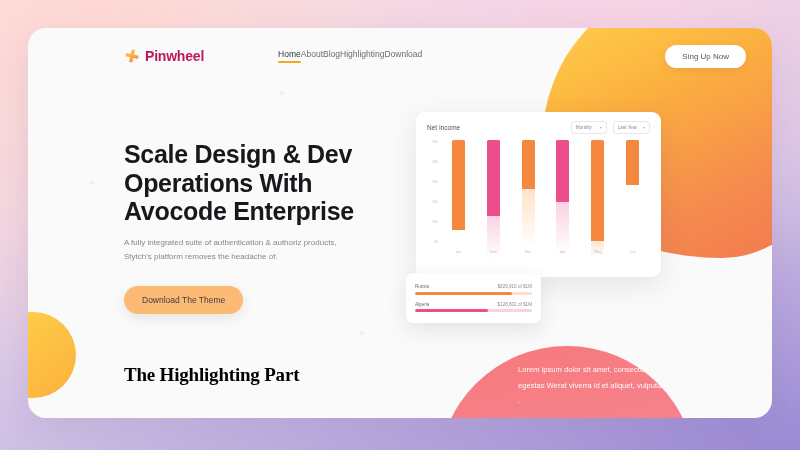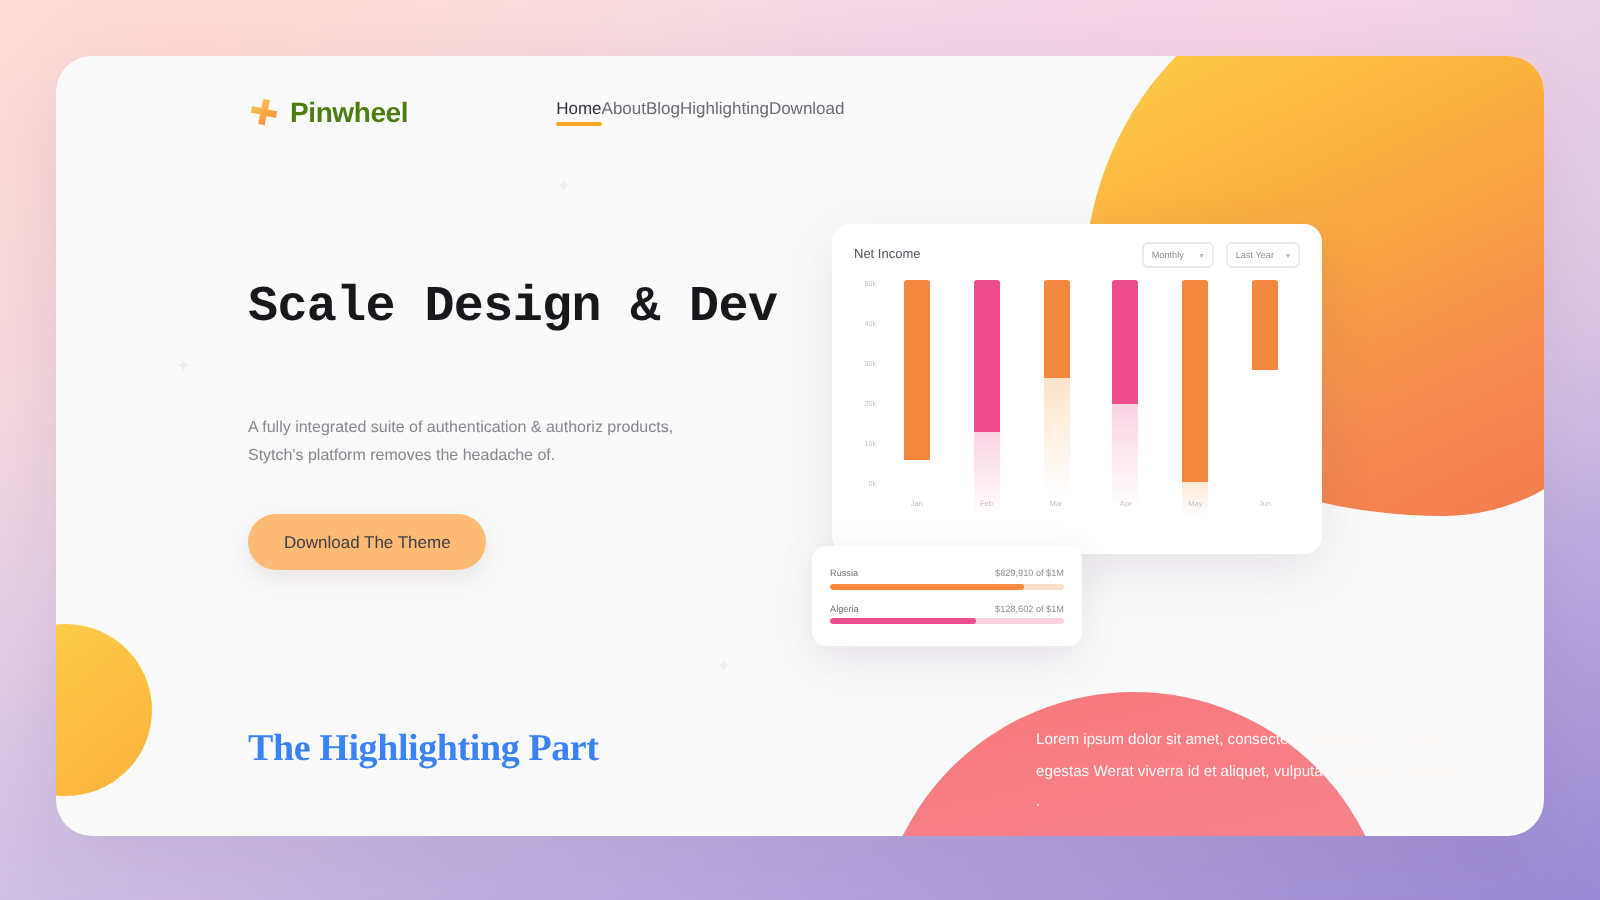--- a/index.html
+++ b/index.html
@@ -39,21 +39,21 @@
   }
   .sparkle{ position:absolute; color:#f1e9f2; font-size:9px; pointer-events:none; }
 
   
   #header{
     position:absolute; left:0; top:0; width:100%; height:56px;
     display:flex; align-items:center; padding:0 26px 0 96px; z-index:6;
   }
   .logo-wrap{ display:flex; align-items:center; gap:5px; }
   .logo-mark{ width:16px; height:16px; position:relative; flex:none; }
-  .logo-text{ font-size:14px; font-weight:bold; color:#4d7c0f; letter-spacing:-.2px; }
+  .logo-text{ font-size:14px; font-weight:bold; color:#be185d; letter-spacing:-.2px; }
 
   nav{ display:flex; margin-left:74px; }
   .nav-item{
     font-size:8.5px; color:#6b6b75; padding-bottom:4px; position:relative;
     cursor:pointer; white-space:nowrap;
   }
   .nav-item.active{ color:#32323a; }
   .nav-item.active::after{
     content:""; position:absolute; left:0; right:0; bottom:0; height:1.6px;
     background:#f5a623; border-radius:2px;
@@ -61,21 +61,21 @@
   #signup-btn{
     margin-left:auto; background:#fff; border:none; border-radius:14px;
     padding:7px 17px; font-size:8px; color:#55555f; cursor:pointer;
     font-family:inherit; box-shadow:0 2px 7px rgba(120,80,40,.14);
     white-space:nowrap;
   }
 
   
   #hero-left{ position:absolute; left:96px; top:112px; width:265px; z-index:5; }
   #hero-title{
-    font-family:Liberation Mono, monospace; font-weight:bold;
+    font-family:Liberation Sans, sans-serif; font-weight:bold;
     font-size:25px; line-height:1.14; color:#17171c; letter-spacing:-.3px;
   }
   #hero-sub{
     margin-top:10px; font-size:8px; line-height:1.75; color:#86868f; max-width:232px;
   }
   #download-btn{
     margin-top:22px; background:#fdba74; border:none; border-radius:16px;
     padding:9px 18px; font-size:8.5px; color:#3d3d46; cursor:pointer;
     font-family:inherit; box-shadow:0 4px 12px rgba(110,80,60,.13);
   }
@@ -128,21 +128,21 @@
   .stat-top{ display:flex; align-items:baseline; font-size:4.6px; }
   .stat-name{ color:#6f6f79; }
   .stat-val{ margin-left:auto; color:#8d8d97; }
   .stat-track{ margin-top:2.5px; height:2.6px; border-radius:2px; overflow:hidden; }
   .stat-fill{ height:100%; border-radius:2px; }
 
   
   #bottom-title{
     position:absolute; left:96px; top:336px; z-index:5;
     font-family:"Liberation Serif", serif; font-weight:bold;
-    font-size:19px; line-height:1.2; color:#3b82f6; letter-spacing:-.2px;
+    font-size:19px; line-height:1.2; color:#000000; letter-spacing:-.2px;
   }
   #circle-text{
     position:absolute; left:442px; top:334px; width:218px; z-index:6;
     font-size:7.6px; line-height:2.05; color:#fff9f6;margin-left:48px;
   }
 </style>
 </head>
 <body>
 
 <div id="page-card">
@@ -171,26 +171,28 @@
     </div>
 
     <nav>
       <div class="nav-item active">Home</div>
       <div class="nav-item">About</div>
       <div class="nav-item">Blog</div>
       <div class="nav-item">Highlighting</div>
       <div class="nav-item">Download</div>
     </nav>
 
+    <button id="signup-btn">Sing Up Now</button>
   </div>
 
   <div id="hero-left">
     <h1 id="hero-title">
       <span>Scale Design &amp; Dev</span><br>
-      <br>
+      <span>Operations With</span><br>
+      <span>Avocode Enterprise</span>
     </h1>
     <p id="hero-sub">A fully integrated suite of authentication &amp; authoriz products, Stytch's platform removes the headache of.</p>
     <button id="download-btn">Download The Theme</button>
   </div>
 
   <div id="chart-card">
     <div class="chart-head">
       <div id="chart-title">Net Income</div>
       <div class="selects">
         <div class="select">

